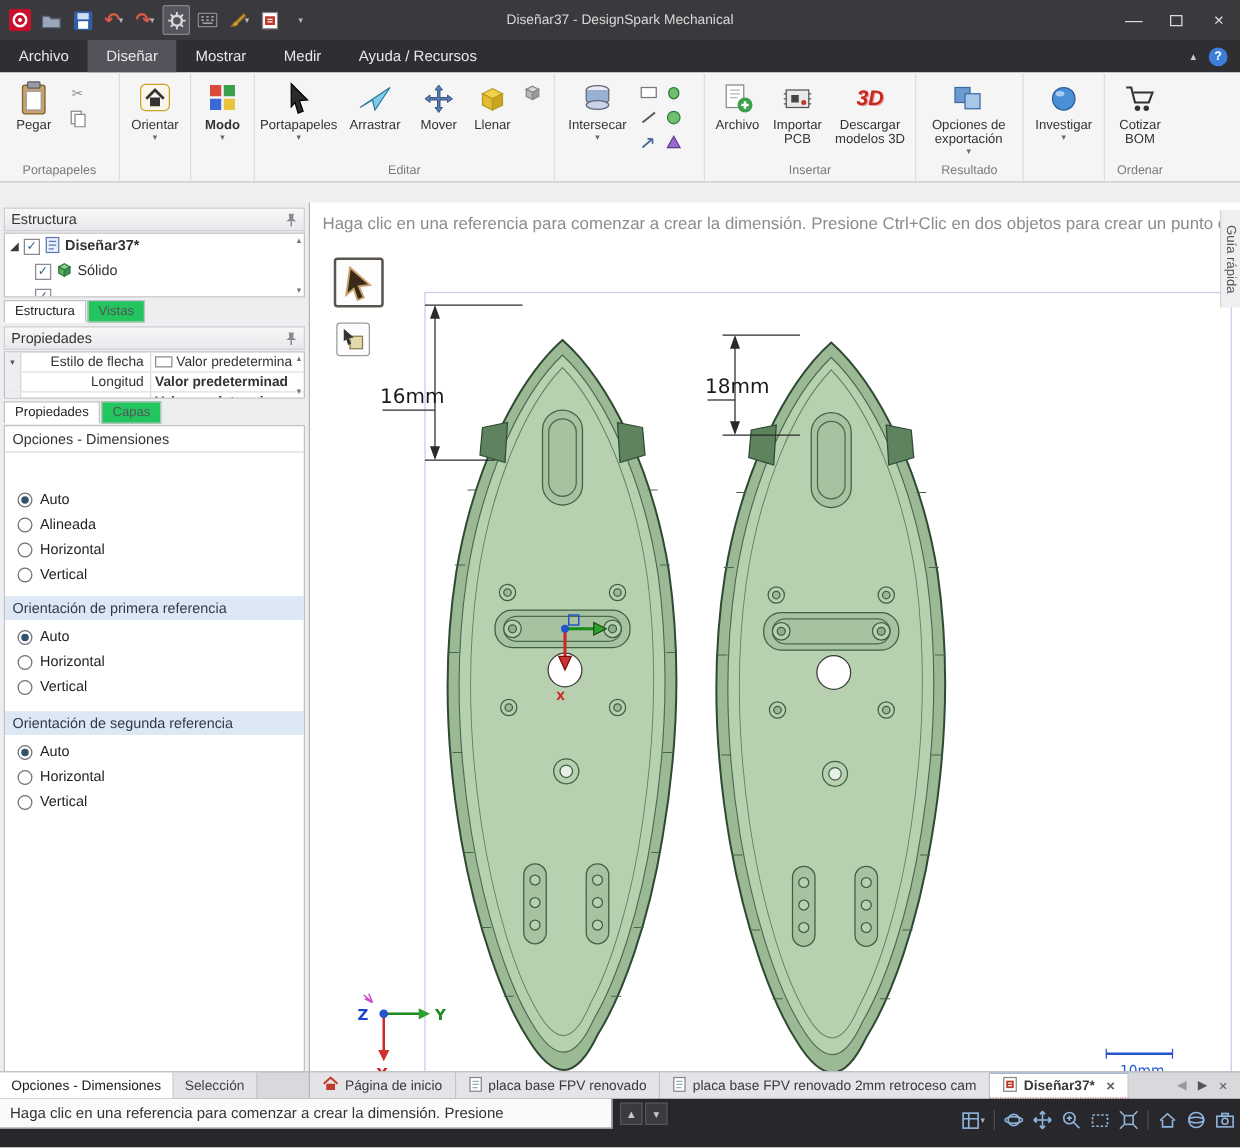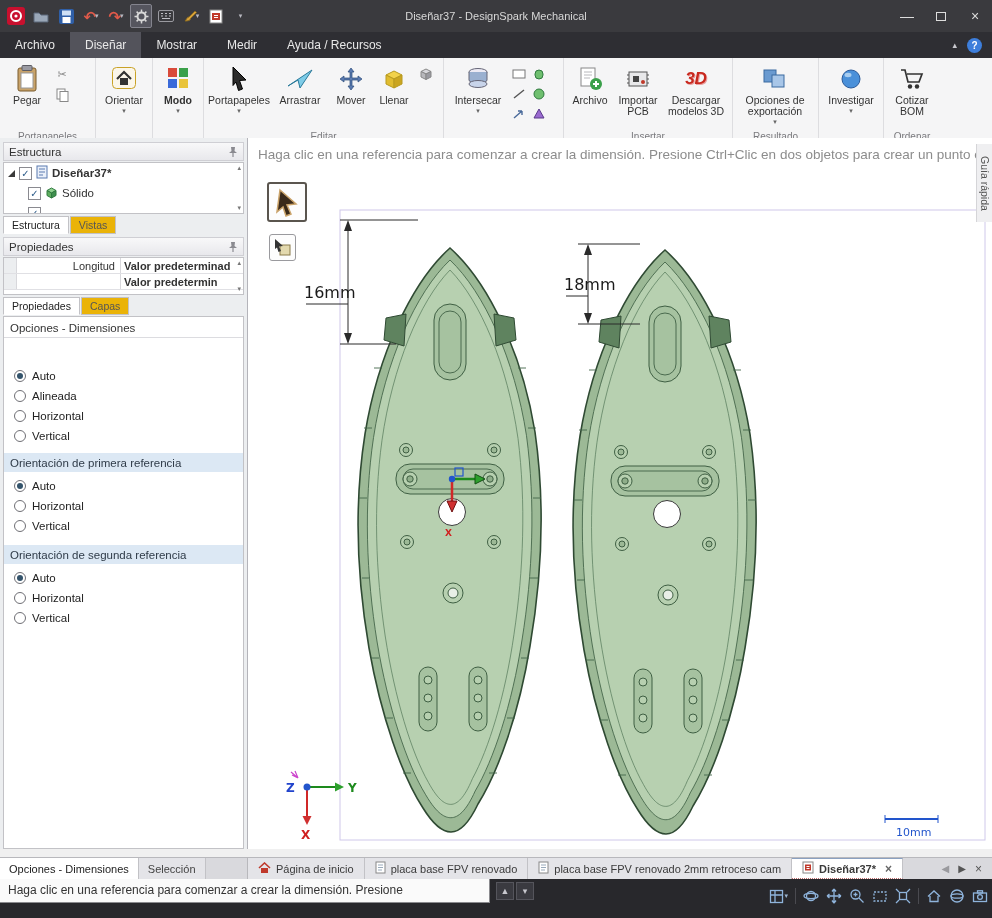--- a/index.html
+++ b/index.html
@@ -37,32 +37,32 @@
   .blabel{line-height:11px;text-align:center;white-space:nowrap}
   .blabel .l2{display:block}
   .bcaret{font-size:7px;color:#666;line-height:9px}
   .smallcol{display:flex;flex-direction:column;gap:3px;padding-top:4px}
   .sbtn{width:20px;height:18px;display:flex;align-items:center;justify-content:center;font-size:11px;color:#888}
   .minigrid{display:grid;grid-template-columns:18px 18px;grid-auto-rows:18px;gap:2px;padding-top:4px}
   .mgi{display:flex;align-items:center;justify-content:center}
   .txt3d{font-size:17px;font-weight:bold;color:#c8281e;font-style:italic;text-shadow:1px 1px 0 #e8a0a0}
 
   
-  .main{position:absolute;top:138px;left:0;right:0;height:711px;display:flex}
+  .main{position:absolute;top:162px;left:0;right:0;height:711px;display:flex}
   .left-panel{position:relative;width:248px;background:#eceef0;border-right:1px solid #b4b4ba;flex:0 0 248px}
   .p-header{position:absolute;left:3px;right:3px;height:19px;background:linear-gradient(#f8f8f9,#e8e8ec);border:1px solid #cfcfd4;display:flex;align-items:center;justify-content:space-between;padding:0 5px;font-size:11.5px;color:#333}
   .pin{display:flex;align-items:center}
   .whitebox{position:absolute;left:3px;right:3px;background:#fff;border:1px solid #c2c2c6;overflow:hidden}
   .tree-row{display:flex;align-items:center;height:20px;font-size:11.5px;gap:4px;padding-left:4px;white-space:nowrap}
   .tw-expand{width:0;height:0;border-right:7px solid #3a3a3a;border-top:7px solid transparent;display:inline-block}
   .cb{width:13px;height:13px;border:1px solid #8a8a90;background:#fff;display:flex;align-items:center;justify-content:center;font-size:10px;color:#2d5c8a;font-weight:bold;flex:0 0 13px}
   .scrollup{position:absolute;right:2px;top:1px;font-size:7px;color:#777}
   .scrolldn{position:absolute;right:2px;bottom:1px;font-size:7px;color:#777}
   .ptabs-row{position:absolute;left:3px;right:3px;height:18px;display:flex;gap:1px;font-size:10.5px}
-  .mini-tab{padding:0 8px;display:flex;align-items:center;background:#eab308;border:1px solid #c2c2c6;color:#555}
+  .mini-tab{padding:0 8px;display:flex;align-items:center;background:#22c55e;border:1px solid #c2c2c6;color:#555}
   .mini-tab.active{background:#fff;border-bottom-color:#fff;color:#222}
   .pg-row{display:flex;align-items:stretch;height:16px;font-size:11px;border-bottom:1px solid #e0e0e4}
   .pg-gutter{width:13px;background:#eceef0;border-right:1px solid #d8d8dc;display:flex;align-items:center;justify-content:center;font-size:7px;color:#555}
   .pg-name{width:104px;border-right:1px solid #d8d8dc;display:flex;align-items:center;justify-content:flex-end;padding-right:5px;white-space:nowrap;overflow:hidden}
   .pg-val{flex:1;display:flex;align-items:center;gap:3px;padding-left:3px;white-space:nowrap;overflow:hidden}
   .pg-val.bold{font-weight:bold}
   .val-swatch{width:14px;height:9px;border:1px solid #8a8a90;background:#fff;flex:0 0 14px}
   .opt-box{position:absolute;left:3px;right:3px;top:178px;bottom:0;background:#fff;border:1px solid #c2c2c6}
   .opt-title{position:absolute;top:2px;left:0;right:0;height:19px;line-height:19px;padding-left:6px;font-size:11.5px;color:#333;border-bottom:1px solid #dcdce0}
   .sec-bar{position:absolute;left:0;right:0;height:19px;background:#dce8f4;display:flex;align-items:center;padding-left:6px;font-size:11.5px;color:#2f3b48}
@@ -493,20 +493,28 @@
         <span>Propiedades</span>
         <span class="pin">
             <svg width="10" height="12">
               <path d="M3 1 H7 L6.5 5 L9 7 H1 L3.5 5 Z" fill="#8a8a90"></path>
               <path d="M5 7 V11" stroke="#8a8a90" stroke-width="1.2"></path>
             </svg>
           </span>
       </div>
 
       <div class="whitebox" style="top:119px;height:38px">
+        <div class="pg-row">
+          <span class="pg-gutter">▾</span>
+          <span class="pg-name">Estilo de flecha</span>
+          <span class="pg-val">
+              <span class="val-swatch"></span>
+              <span>Valor predetermina</span>
+            </span>
+        </div>
         <div class="pg-row">
           <span class="pg-gutter"></span>
           <span class="pg-name">Longitud</span>
           <span class="pg-val bold">
               <span>Valor predeterminad</span>
             </span>
         </div>
         <div class="pg-row">
           <span class="pg-gutter"></span>
           <span class="pg-name"></span>

